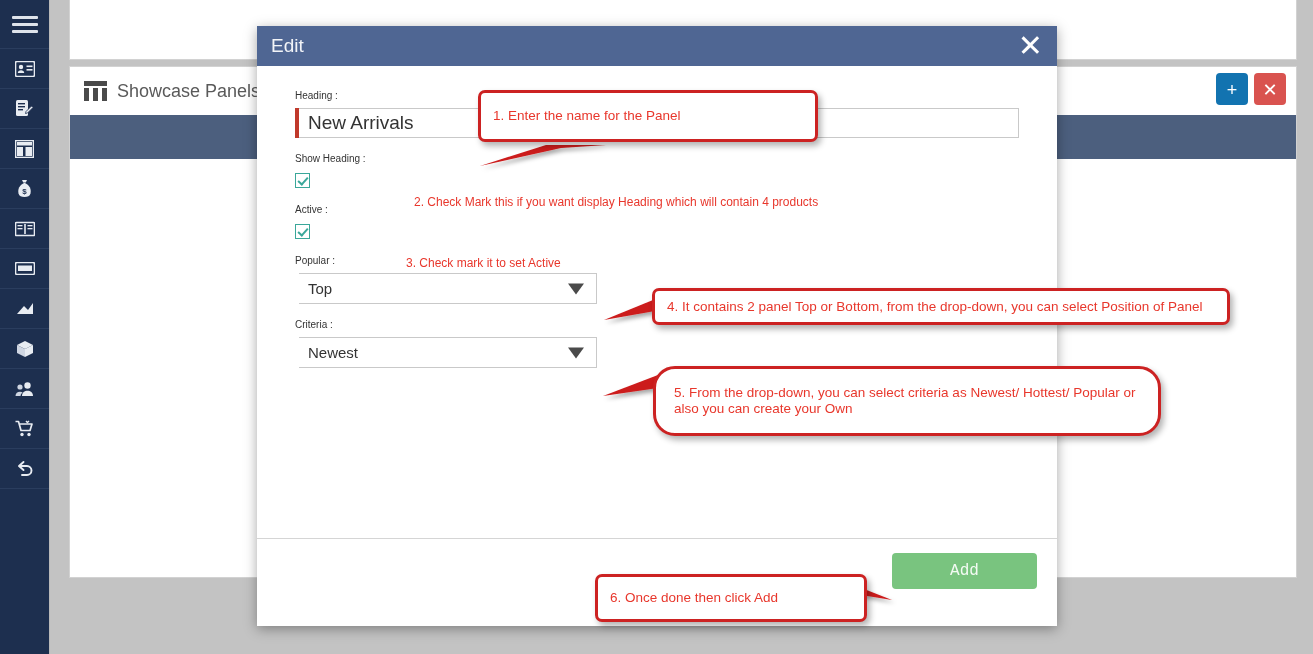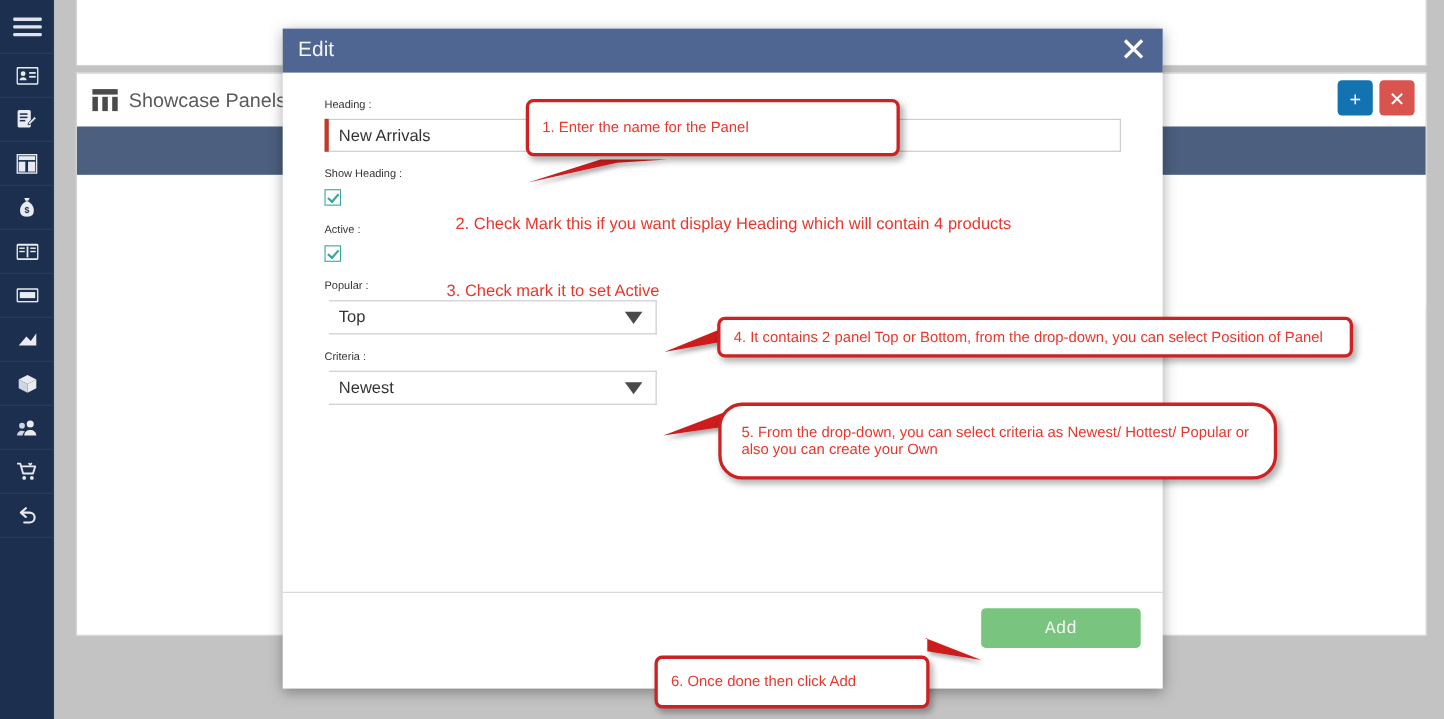--- a/index.html
+++ b/index.html
@@ -228,21 +228,21 @@
   .req-bar {
     width: 4px;
     background: #c0392b;
     flex: none;
   }
   .text-input {
     flex: 1;
     height: 30px;
     border: 1px solid #c9c9c9;
     border-left: none;
-    font-size: 15px;
+    font-size: 19px;
     padding: 0 9px;
     color: #333;
     box-sizing: border-box;
     outline: none;
     font-family: "Liberation Sans", sans-serif;
     background: #fff;
   }
   .select-wrap {
     display: flex;
     align-items: center;
@@ -310,21 +310,21 @@
     color: #e8372c;
     font-size: 13.5px;
     line-height: 1.17;
     padding: 9px 12px;
     box-sizing: border-box;
     font-family: "Liberation Sans", sans-serif;
   }
   .ann-text {
     position: absolute;
     color: #e8372c;
-    font-size: 15px;
+    font-size: 12px;
     font-family: "Liberation Sans", sans-serif;
     line-height: 1.2;
   }
   #annotations svg {
     position: absolute;
     left: 0; top: 0;
     width: 1313px;
     height: 654px;
     overflow: visible;
   }
@@ -536,14 +536,14 @@
   <div class="callout" style="left:478px; top:90px; width:340px; height:52px; display:flex; align-items:center;">1. Enter the name for the Panel</div>
 
   <div class="ann-text" style="left:414px; top:195px;">2.  Check Mark this if you want display Heading which will contain 4 products</div>
 
   <div class="ann-text" style="left:406px; top:256px;">3. Check mark it to set Active</div>
 
   <div class="callout" style="left:652px; top:288px; width:578px; height:37px; display:flex; align-items:center;">4. It contains 2 panel Top or Bottom, from the drop-down, you can select Position of Panel</div>
 
   <div class="callout" style="left:653px; top:366px; width:508px; height:70px; display:flex; align-items:center; padding-left:18px;border-radius:22px;">5. From the drop-down, you can select criteria as Newest/ Hottest/ Popular or also you can create your Own</div>
 
-  <div class="callout" style="left:595px; top:596px; width:250px; height:48px; display:flex; align-items:center;">6. Once done then click Add</div>
+  <div class="callout" style="left:595px; top:574px; width:272px; height:48px; display:flex; align-items:center;">6. Once done then click Add</div>
 </div>
 
 </body></html>

